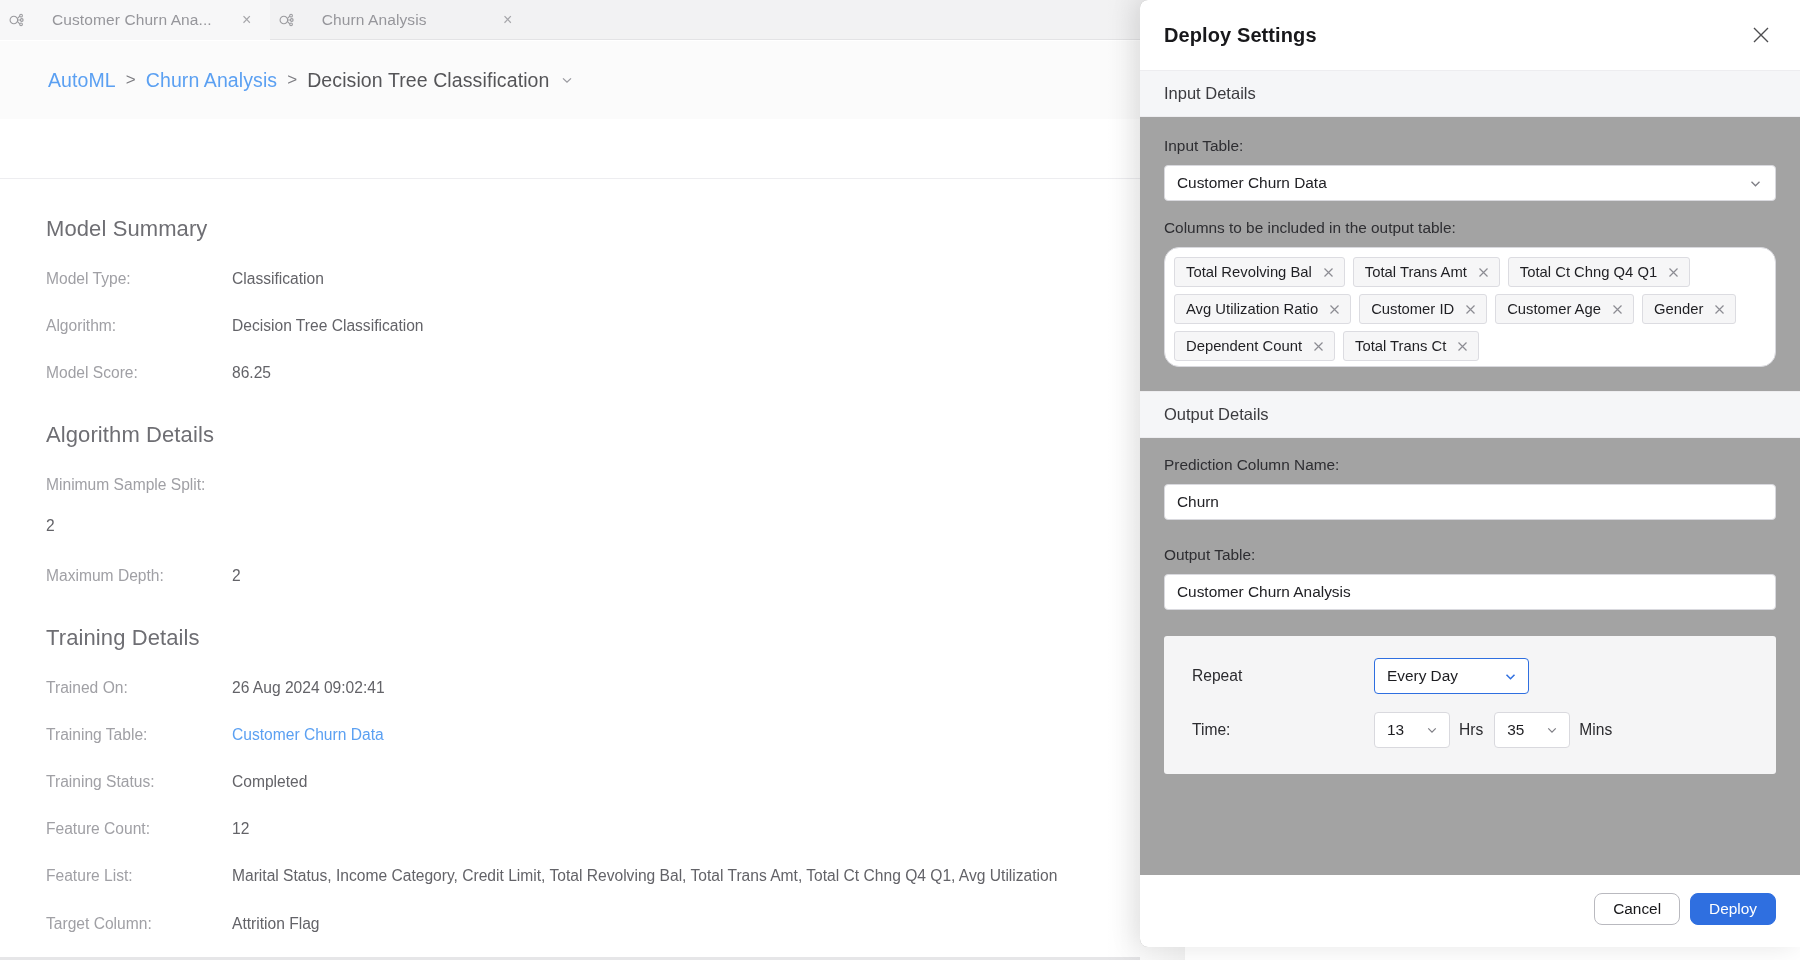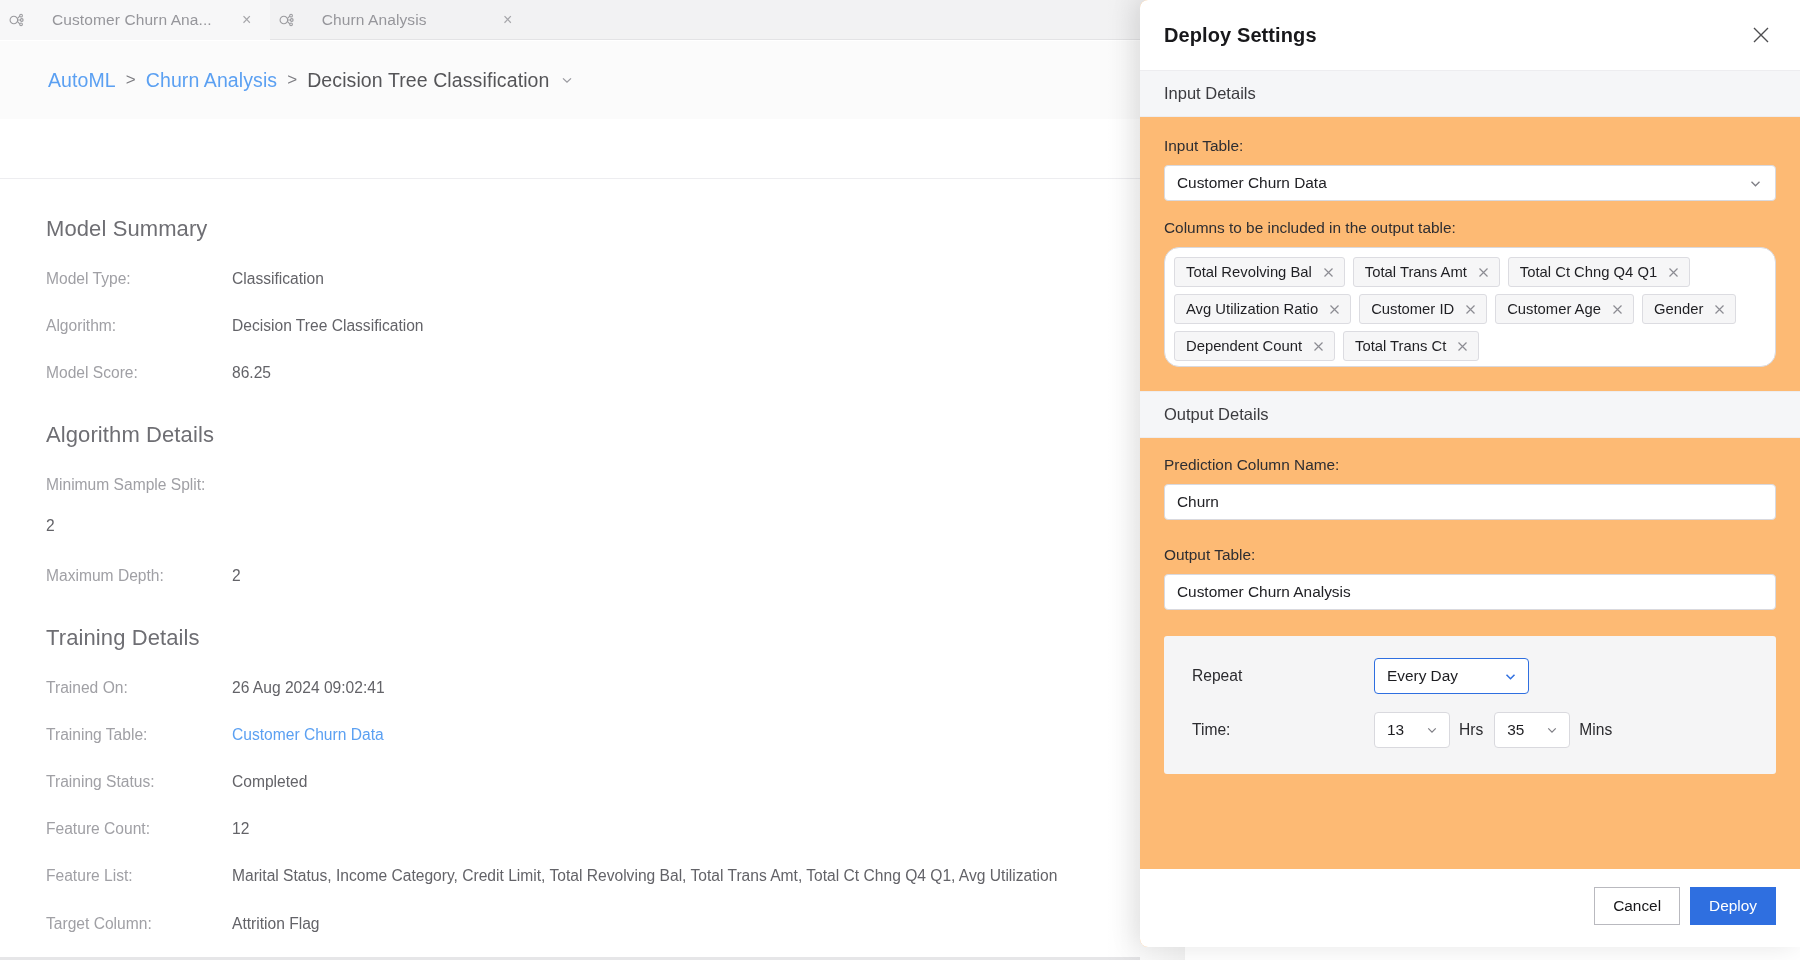--- a/index.html
+++ b/index.html
@@ -150,21 +150,21 @@
   .bottombar {
     position: absolute;
     left: 0; bottom: 0;
     width: 1140px; height: 3px;
     background: #e6e6e8;
   }
   .dialog {
     position: absolute;
     top: 0; left: 1140px;
     width: 660px; height: 947px;
-    background: #fdba74;
+    background: #a3a3a3;
     border-radius: 8px 0 0 8px;
     box-shadow: -6px 0 26px rgba(0,0,0,0.10);
     display: flex; flex-direction: column;
     overflow: hidden;
   }
   .dlg-header {
     height: 70px; flex: none;
     display: flex; align-items: center;
     padding: 0 24px 0 24px;
     background: #ffffff;
@@ -265,23 +265,23 @@
   .unit { font-size: 15.6px; color: #2b2b2f; margin: 0 11px 0 9px; }
   .unit.last { margin-right: 0; }
 
   .dlg-footer {
     flex: none;
     padding: 18px 24px 22px 24px;
     display: flex; justify-content: flex-end; gap: 10px;
     background: #ffffff;
   }
   .btn {
-    height: 38px;
+    height: 32px;
     min-width: 80px;
-    border-radius: 0;
+    border-radius: 8px;
     font-size: 15.4px;
     display: flex; align-items: center; justify-content: center;
     padding: 0 18px;
   }
   .btn-cancel { background: #fff; border: 1px solid #b9b9bf; color: #17171a; }
   .btn-primary { background: #2f6fe0; border: 1px solid #2f6fe0; color: #ffffff; }
 </style>
 </head>
 <body>
 

